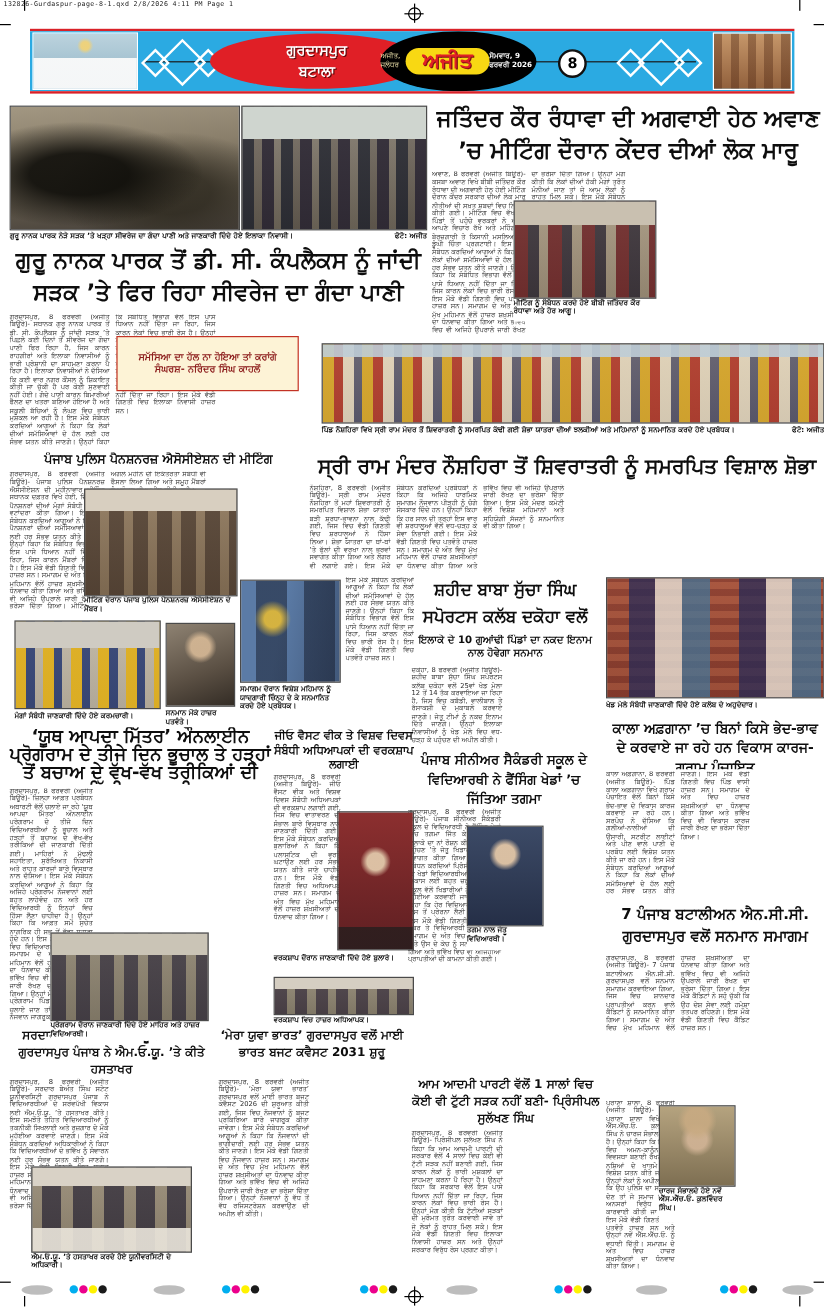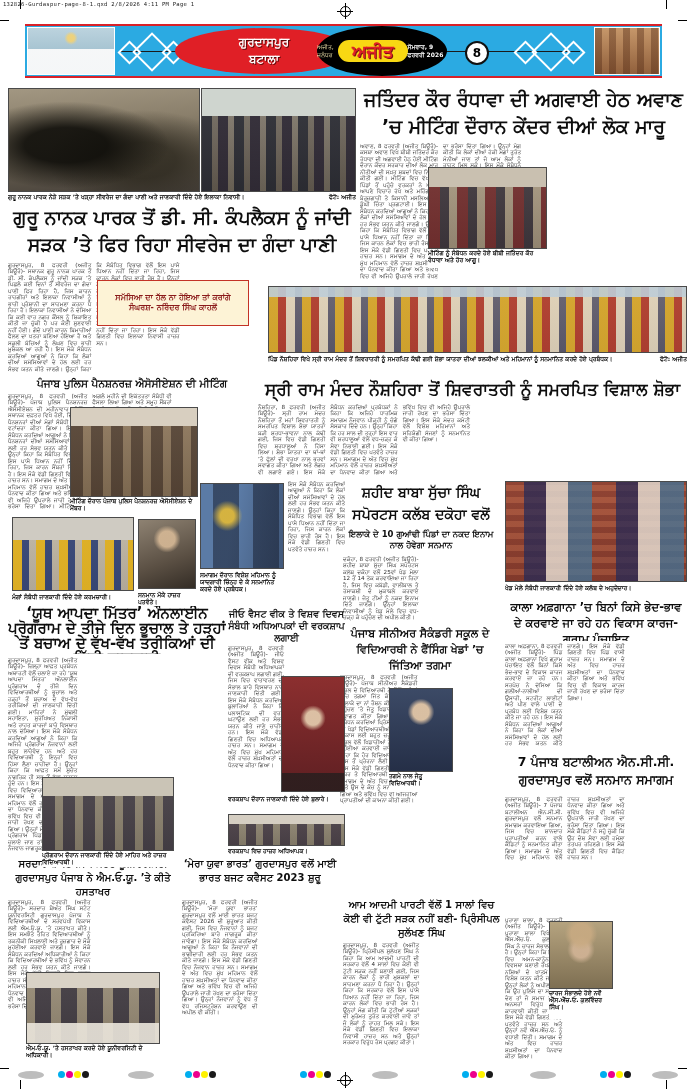--- a/index.html
+++ b/index.html
@@ -205,21 +205,21 @@
   <div class="cap" style="height:18px;">ਤਗਮੇ ਨਾਲ ਜੇਤੂ ਵਿਦਿਆਰਥੀ।</div>
 </div>
 
 <div class="hl" style="left:8px;top:857px;width:170px;height:40px;font-size:10px;line-height:14px;">ਸਰਦਾਰ ਬੇਅੰਤ ਸਿੰਘ ਸਟੇਟ ਯੂਨੀਵਰਸਿਟੀ ਗੁਰਦਾਸਪੁਰ ਪੰਜਾਬ ਨੇ ਐਮ.ਓ.ਯੂ. ’ਤੇ ਕੀਤੇ ਹਸਤਾਖਰ</div>
 <div class="body-txt c2" style="left:8px;top:899px;width:170px;height:166px;">ਗੁਰਦਾਸਪੁਰ, 8 ਫਰਵਰੀ (ਅਜੀਤ ਬਿਊਰੋ)- ਸਰਦਾਰ ਬੇਅੰਤ ਸਿੰਘ ਸਟੇਟ ਯੂਨੀਵਰਸਿਟੀ ਗੁਰਦਾਸਪੁਰ ਪੰਜਾਬ ਨੇ ਵਿਦਿਆਰਥੀਆਂ ਦੇ ਸਰਵਪੱਖੀ ਵਿਕਾਸ ਲਈ ਐਮ.ਓ.ਯੂ. ’ਤੇ ਹਸਤਾਖਰ ਕੀਤੇ। ਇਸ ਸਮਝੌਤੇ ਤਹਿਤ ਵਿਦਿਆਰਥੀਆਂ ਨੂੰ ਤਕਨੀਕੀ ਸਿਖਲਾਈ ਅਤੇ ਰੁਜ਼ਗਾਰ ਦੇ ਮੌਕੇ ਮੁਹੱਈਆ ਕਰਵਾਏ ਜਾਣਗੇ। ਇਸ ਮੌਕੇ ਸੰਬੋਧਨ ਕਰਦਿਆਂ ਅਧਿਕਾਰੀਆਂ ਨੇ ਕਿਹਾ ਕਿ ਵਿਦਿਆਰਥੀਆਂ ਦੇ ਭਵਿੱਖ ਨੂੰ ਸੰਵਾਰਨ ਲਈ ਹਰ ਸੰਭਵ ਯਤਨ ਕੀਤੇ ਜਾਣਗੇ। ਇਸ ਮੌਕੇ ਵੱਡੀ ਗਿਣਤੀ ਵਿਚ ਸਟਾਫ਼ ਹਾਜ਼ਰ ਸੀ। ਸਮਾਗਮ ਦੇ ਅੰਤ ਵਿਚ ਮੁੱਖ ਮਹਿਮਾਨ ਵੱਲੋਂ ਹਾਜ਼ਰ ਸ਼ਖ਼ਸੀਅਤਾਂ ਦਾ ਧੰਨਵਾਦ ਕੀਤਾ ਗਿਆ ਅਤੇ ਭਵਿੱਖ ਵਿਚ ਵੀ ਅਜਿਹੇ ਉਪਰਾਲੇ ਜਾਰੀ ਰੱਖਣ ਦਾ ਭਰੋਸਾ ਦਿੱਤਾ ਗਿਆ।</div>
 <div class="pwrap" style="left:26px;top:972px;width:134px;height:92px;">
   <div class="ph ph-sign" style="height:72px;"></div>
   <div class="cap" style="height:18px;">ਐਮ.ਓ.ਯੂ. ’ਤੇ ਹਸਤਾਖਰ ਕਰਦੇ ਹੋਏ ਯੂਨੀਵਰਸਿਟੀ ਦੇ ਅਧਿਕਾਰੀ।</div>
 </div>
 
-<div class="hl" style="left:182px;top:857px;width:156px;height:40px;font-size:10px;line-height:14px;">‘ਮੇਰਾ ਯੁਵਾ ਭਾਰਤ’ ਗੁਰਦਾਸਪੁਰ ਵਲੋਂ ਮਾਈ ਭਾਰਤ ਬਜਟ ਕਵੈਸਟ 2023 ਸ਼ੁਰੂ</div>
+<div class="hl" style="left:182px;top:857px;width:156px;height:40px;font-size:10px;line-height:14px;">‘ਮੇਰਾ ਯੁਵਾ ਭਾਰਤ’ ਗੁਰਦਾਸਪੁਰ ਵਲੋਂ ਮਾਈ ਭਾਰਤ ਬਜਟ ਕਵੈਸਟ 2031 ਸ਼ੁਰੂ</div>
 <div class="body-txt c2" style="left:182px;top:899px;width:156px;height:166px;">ਗੁਰਦਾਸਪੁਰ, 8 ਫਰਵਰੀ (ਅਜੀਤ ਬਿਊਰੋ)- ‘ਮੇਰਾ ਯੁਵਾ ਭਾਰਤ’ ਗੁਰਦਾਸਪੁਰ ਵਲੋਂ ਮਾਈ ਭਾਰਤ ਬਜਟ ਕਵੈਸਟ 2026 ਦੀ ਸ਼ੁਰੂਆਤ ਕੀਤੀ ਗਈ, ਜਿਸ ਵਿਚ ਨੌਜਵਾਨਾਂ ਨੂੰ ਬਜਟ ਪ੍ਰਕਿਰਿਆ ਬਾਰੇ ਜਾਗਰੂਕ ਕੀਤਾ ਜਾਵੇਗਾ। ਇਸ ਮੌਕੇ ਸੰਬੋਧਨ ਕਰਦਿਆਂ ਆਗੂਆਂ ਨੇ ਕਿਹਾ ਕਿ ਨੌਜਵਾਨਾਂ ਦੀ ਭਾਗੀਦਾਰੀ ਲਈ ਹਰ ਸੰਭਵ ਯਤਨ ਕੀਤੇ ਜਾਣਗੇ। ਇਸ ਮੌਕੇ ਵੱਡੀ ਗਿਣਤੀ ਵਿਚ ਨੌਜਵਾਨ ਹਾਜ਼ਰ ਸਨ। ਸਮਾਗਮ ਦੇ ਅੰਤ ਵਿਚ ਮੁੱਖ ਮਹਿਮਾਨ ਵੱਲੋਂ ਹਾਜ਼ਰ ਸ਼ਖ਼ਸੀਅਤਾਂ ਦਾ ਧੰਨਵਾਦ ਕੀਤਾ ਗਿਆ ਅਤੇ ਭਵਿੱਖ ਵਿਚ ਵੀ ਅਜਿਹੇ ਉਪਰਾਲੇ ਜਾਰੀ ਰੱਖਣ ਦਾ ਭਰੋਸਾ ਦਿੱਤਾ ਗਿਆ। ਉਨ੍ਹਾਂ ਨੌਜਵਾਨਾਂ ਨੂੰ ਵੱਧ ਤੋਂ ਵੱਧ ਰਜਿਸਟ੍ਰੇਸ਼ਨ ਕਰਵਾਉਣ ਦੀ ਅਪੀਲ ਵੀ ਕੀਤੀ।</div>
 
 <div class="hl" style="left:343px;top:898px;width:157px;height:42px;font-size:10px;line-height:14px;">ਆਮ ਆਦਮੀ ਪਾਰਟੀ ਵੱਲੋਂ 1 ਸਾਲਾਂ ਵਿਚ ਕੋਈ ਵੀ ਟੁੱਟੀ ਸੜਕ ਨਹੀਂ ਬਣੀ- ਪ੍ਰਿੰਸੀਪਲ ਸੁਲੱਖਣ ਸਿੰਘ</div>
 <div class="body-txt c2" style="left:343px;top:942px;width:157px;height:123px;">ਗੁਰਦਾਸਪੁਰ, 8 ਫਰਵਰੀ (ਅਜੀਤ ਬਿਊਰੋ)- ਪ੍ਰਿੰਸੀਪਲ ਸੁਲੱਖਣ ਸਿੰਘ ਨੇ ਕਿਹਾ ਕਿ ਆਮ ਆਦਮੀ ਪਾਰਟੀ ਦੀ ਸਰਕਾਰ ਵੱਲੋਂ 4 ਸਾਲਾਂ ਵਿਚ ਕੋਈ ਵੀ ਟੁੱਟੀ ਸੜਕ ਨਹੀਂ ਬਣਾਈ ਗਈ, ਜਿਸ ਕਾਰਨ ਲੋਕਾਂ ਨੂੰ ਭਾਰੀ ਮੁਸ਼ਕਲਾਂ ਦਾ ਸਾਹਮਣਾ ਕਰਨਾ ਪੈ ਰਿਹਾ ਹੈ। ਉਨ੍ਹਾਂ ਕਿਹਾ ਕਿ ਸਰਕਾਰ ਵੱਲੋਂ ਇਸ ਪਾਸੇ ਧਿਆਨ ਨਹੀਂ ਦਿੱਤਾ ਜਾ ਰਿਹਾ, ਜਿਸ ਕਾਰਨ ਲੋਕਾਂ ਵਿਚ ਭਾਰੀ ਰੋਸ ਹੈ। ਉਨ੍ਹਾਂ ਮੰਗ ਕੀਤੀ ਕਿ ਟੁੱਟੀਆਂ ਸੜਕਾਂ ਦੀ ਮੁਰੰਮਤ ਤੁਰੰਤ ਕਰਵਾਈ ਜਾਵੇ ਤਾਂ ਜੋ ਲੋਕਾਂ ਨੂੰ ਰਾਹਤ ਮਿਲ ਸਕੇ। ਇਸ ਮੌਕੇ ਵੱਡੀ ਗਿਣਤੀ ਵਿਚ ਇਲਾਕਾ ਨਿਵਾਸੀ ਹਾਜ਼ਰ ਸਨ ਅਤੇ ਉਨ੍ਹਾਂ ਸਰਕਾਰ ਵਿਰੁੱਧ ਰੋਸ ਪ੍ਰਗਟ ਕੀਤਾ।</div>
 
 <div class="body-txt c3" style="left:505px;top:917px;width:182px;height:148px;">ਪੁਰਾਣਾ ਸ਼ਾਲਾ, 8 ਫਰਵਰੀ (ਅਜੀਤ ਬਿਊਰੋ)- ਥਾਣਾ ਪੁਰਾਣਾ ਸ਼ਾਲਾ ਵਿਖੇ ਨਵੇਂ ਐੱਸ.ਐੱਚ.ਓ. ਕੁਲਵਿੰਦਰ ਸਿੰਘ ਨੇ ਚਾਰਜ ਸੰਭਾਲ ਲਿਆ ਹੈ। ਉਨ੍ਹਾਂ ਕਿਹਾ ਕਿ ਇਲਾਕੇ ਵਿਚ ਅਮਨ-ਕਾਨੂੰਨ ਦੀ ਵਿਵਸਥਾ ਬਣਾਈ ਰੱਖਣ ਅਤੇ ਨਸ਼ਿਆਂ ਦੇ ਖਾਤਮੇ ਲਈ ਵਿਸ਼ੇਸ਼ ਯਤਨ ਕੀਤੇ ਜਾਣਗੇ। ਉਨ੍ਹਾਂ ਲੋਕਾਂ ਨੂੰ ਅਪੀਲ ਕੀਤੀ ਕਿ ਉਹ ਪੁਲਿਸ ਦਾ ਸਹਿਯੋਗ ਦੇਣ ਤਾਂ ਜੋ ਸਮਾਜ ਵਿਰੋਧੀ ਅਨਸਰਾਂ ਵਿਰੁੱਧ ਸਖ਼ਤ ਕਾਰਵਾਈ ਕੀਤੀ ਜਾ ਸਕੇ। ਇਸ ਮੌਕੇ ਵੱਡੀ ਗਿਣਤੀ ਵਿਚ ਪਤਵੰਤੇ ਹਾਜ਼ਰ ਸਨ ਅਤੇ ਉਨ੍ਹਾਂ ਨਵੇਂ ਐੱਸ.ਐੱਚ.ਓ. ਨੂੰ ਵਧਾਈ ਦਿੱਤੀ। ਸਮਾਗਮ ਦੇ ਅੰਤ ਵਿਚ ਹਾਜ਼ਰ ਸ਼ਖ਼ਸੀਅਤਾਂ ਦਾ ਧੰਨਵਾਦ ਕੀਤਾ ਗਿਆ।</div>
 <div class="pwrap" style="left:549px;top:921px;width:64px;height:98px;">
   <div class="ph ph-officer" style="height:68px;"></div>
   <div class="cap" style="height:28px;">ਚਾਰਜ ਸੰਭਾਲਦੇ ਹੋਏ ਨਵੇਂ ਐੱਸ.ਐੱਚ.ਓ. ਕੁਲਵਿੰਦਰ ਸਿੰਘ।</div>
 </div>

